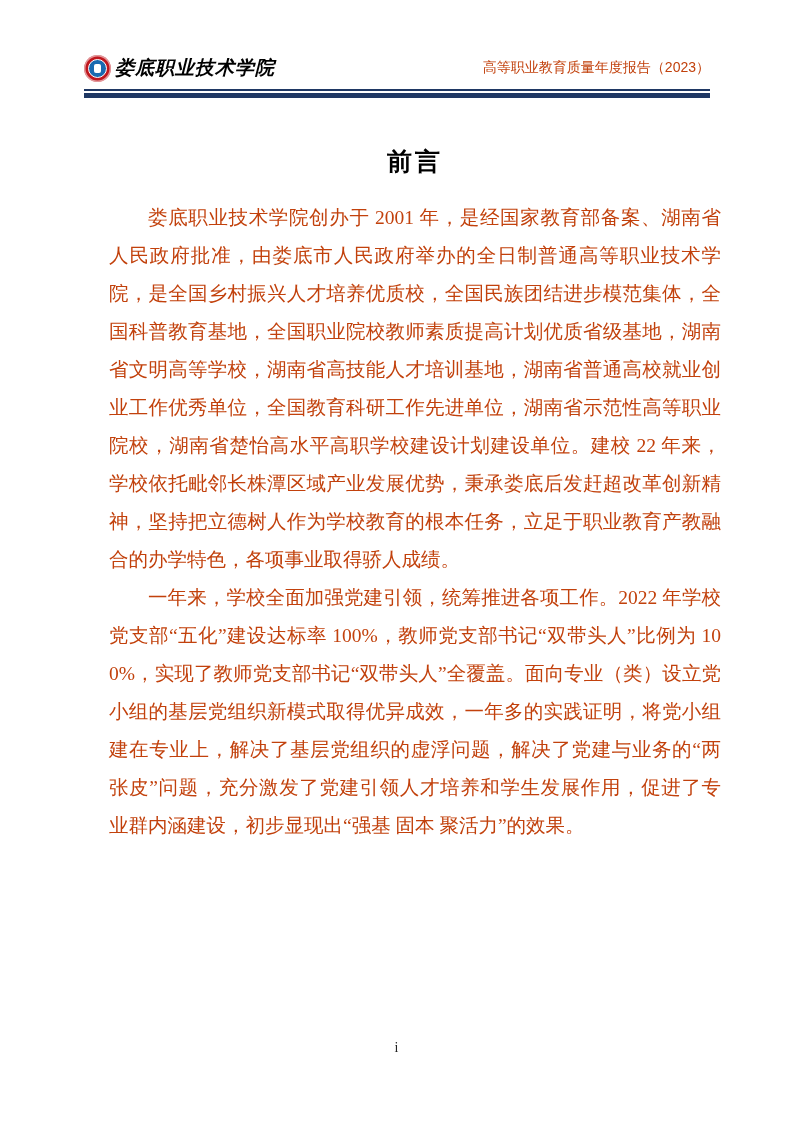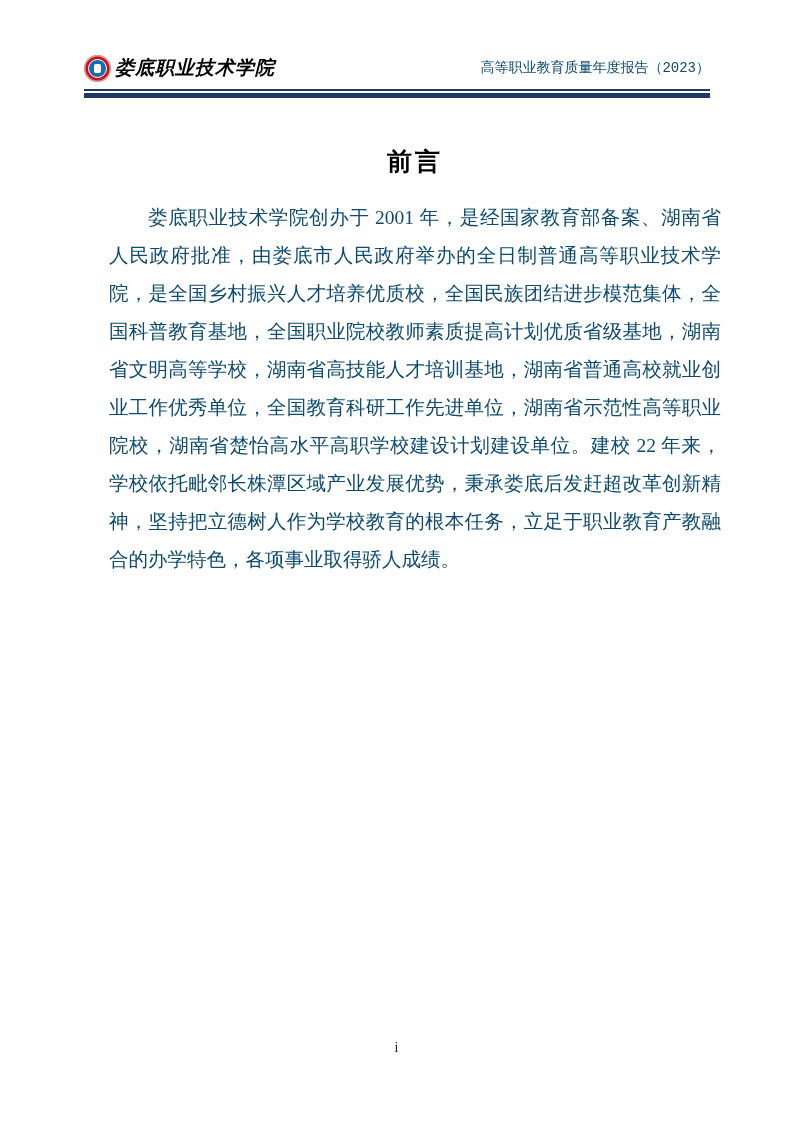--- a/index.html
+++ b/index.html
@@ -51,23 +51,23 @@
   .school-name {
     font-family: "Liberation Serif", serif;
     font-weight: bold;
     font-style: italic;
     font-size: 19px;
     letter-spacing: 1px;
     color: #000000;
     white-space: nowrap;
   }
   .report-title {
-    font-family: Liberation Mono, monospace;
+    font-family: Liberation Sans, sans-serif;
     font-size: 14px;
-    color: #0c4a6e;
+    color: #c2410c;
     white-space: nowrap;
   }
   .rule-thin  { height: 2px; background: #1f3864; margin-top: 5px; }
   .rule-gap   { height: 2px; background: transparent; }
   .rule-thick { height: 5px; background: #1f3864; }
 
   
   .main {
     position: absolute;
     top: 141px;
@@ -83,21 +83,21 @@
     letter-spacing: 3px;
     color: #000000;
   }
   .body-para {
     margin: 0;
     text-indent: 2em;
     font-size: 19.5px;
     line-height: 38px;
     text-align: justify;
     text-justify: inter-character;
-    color: #0c4a6e;
+    color: #c2410c;
     word-break: break-all;
   }
 
   
   .footer {
     position: absolute;
     left: 0; right: 0;
     bottom: 70px;
     text-align: center;
     font-family: "Liberation Serif", serif;
@@ -124,20 +124,21 @@
     </div>
     <div class="rule-thin"></div>
     <div class="rule-gap"></div>
     <div class="rule-thick"></div>
   </div>
 
   <div class="main">
     <h1 class="doc-title">前言</h1>
     <div>
         <p class="body-para">娄底职业技术学院创办于 2001 年，是经国家教育部备案、湖南省人民政府批准，由娄底市人民政府举办的全日制普通高等职业技术学院，是全国乡村振兴人才培养优质校，全国民族团结进步模范集体，全国科普教育基地，全国职业院校教师素质提高计划优质省级基地，湖南省文明高等学校，湖南省高技能人才培训基地，湖南省普通高校就业创业工作优秀单位，全国教育科研工作先进单位，湖南省示范性高等职业院校，湖南省楚怡高水平高职学校建设计划建设单位。建校 22 年来，学校依托毗邻长株潭区域产业发展优势，秉承娄底后发赶超改革创新精神，坚持把立德树人作为学校教育的根本任务，立足于职业教育产教融合的办学特色，各项事业取得骄人成绩。</p>
+        <p class="body-para">一年来，学校全面加强党建引领，统筹推进各项工作。2022 年学校党支部“五化”建设达标率 100%，教师党支部书记“双带头人”比例为 100%，实现了教师党支部书记“双带头人”全覆盖。面向专业（类）设立党小组的基层党组织新模式取得优异成效，一年多的实践证明，将党小组建在专业上，解决了基层党组织的虚浮问题，解决了党建与业务的“两张皮”问题，充分激发了党建引领人才培养和学生发展作用，促进了专业群内涵建设，初步显现出“强基 固本 聚活力”的效果。</p>
       </div>
   </div>
 
   <div class="footer">
     <span>i</span>
   </div>
 
 </div>
 
 </body></html>

